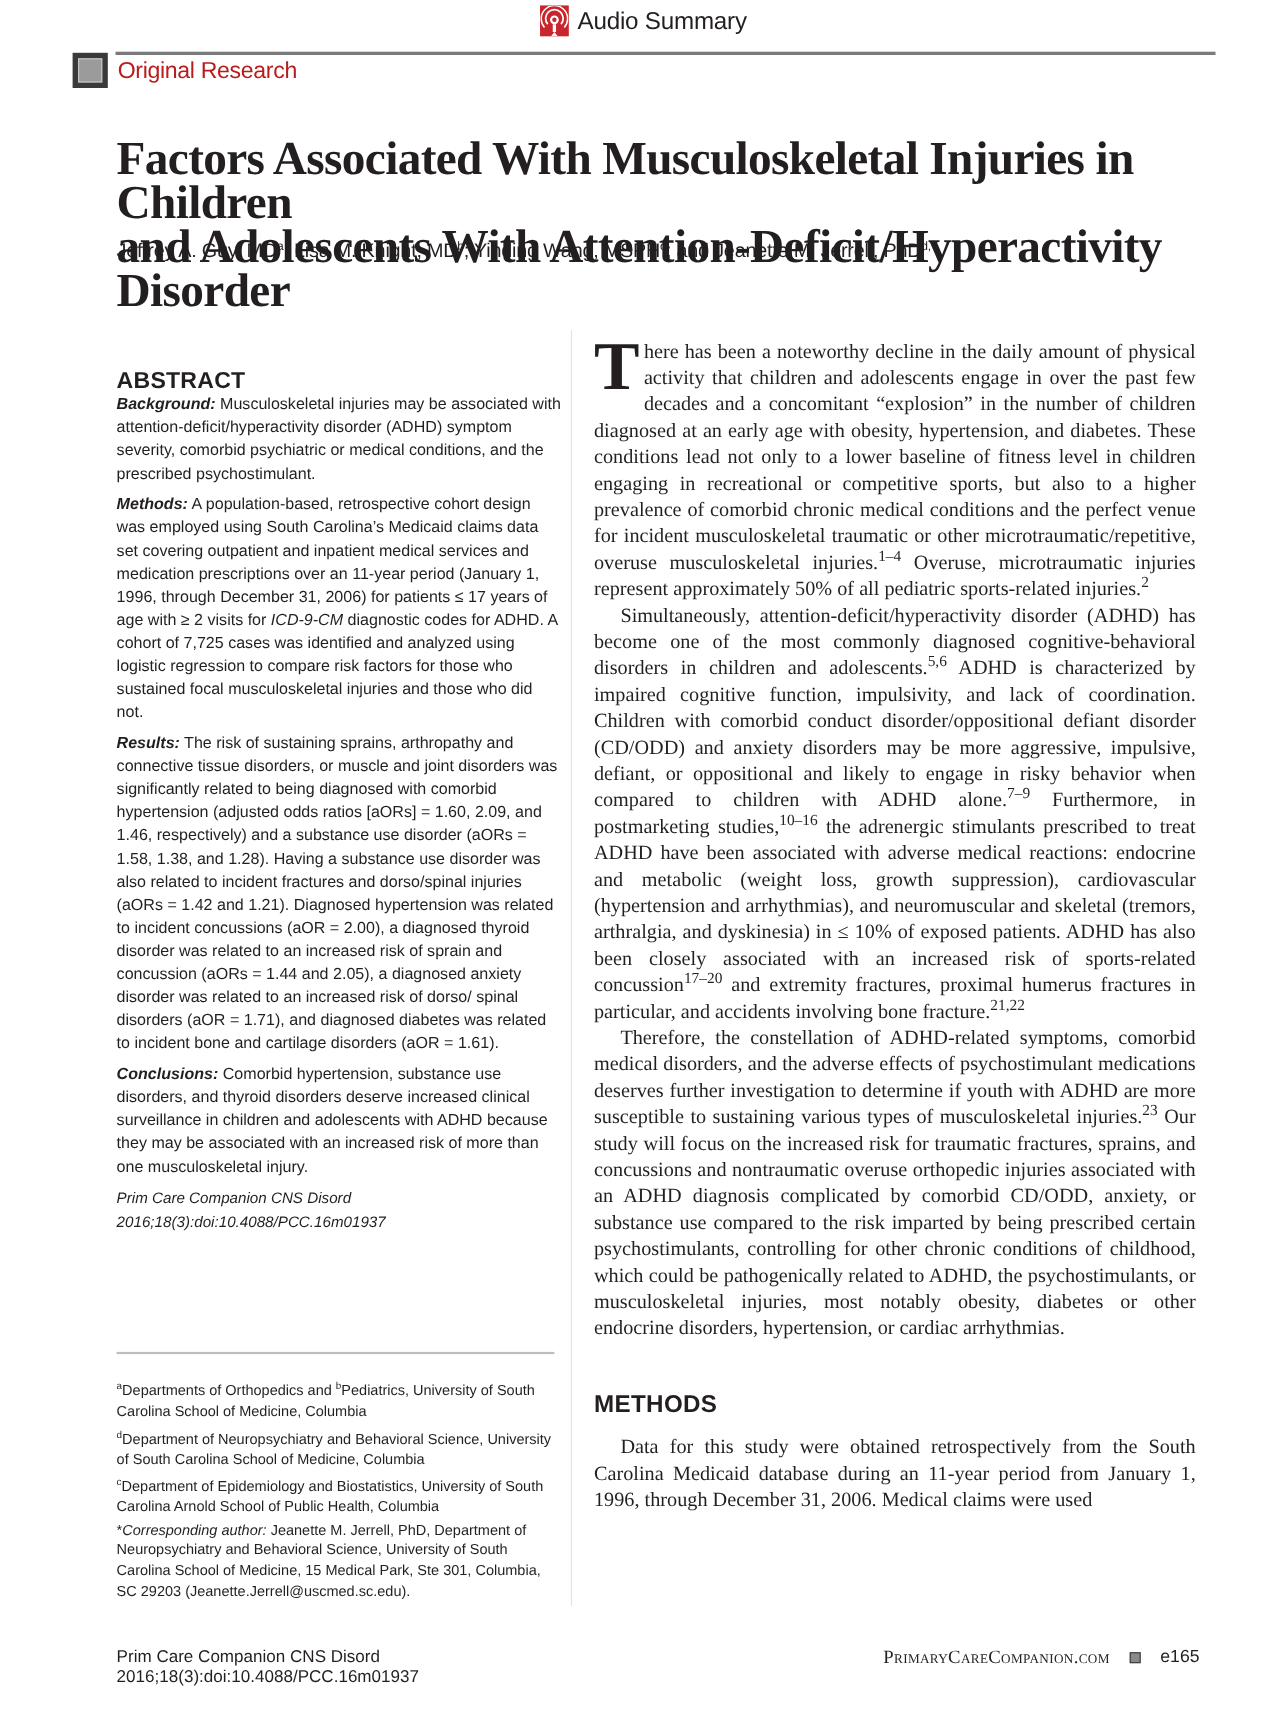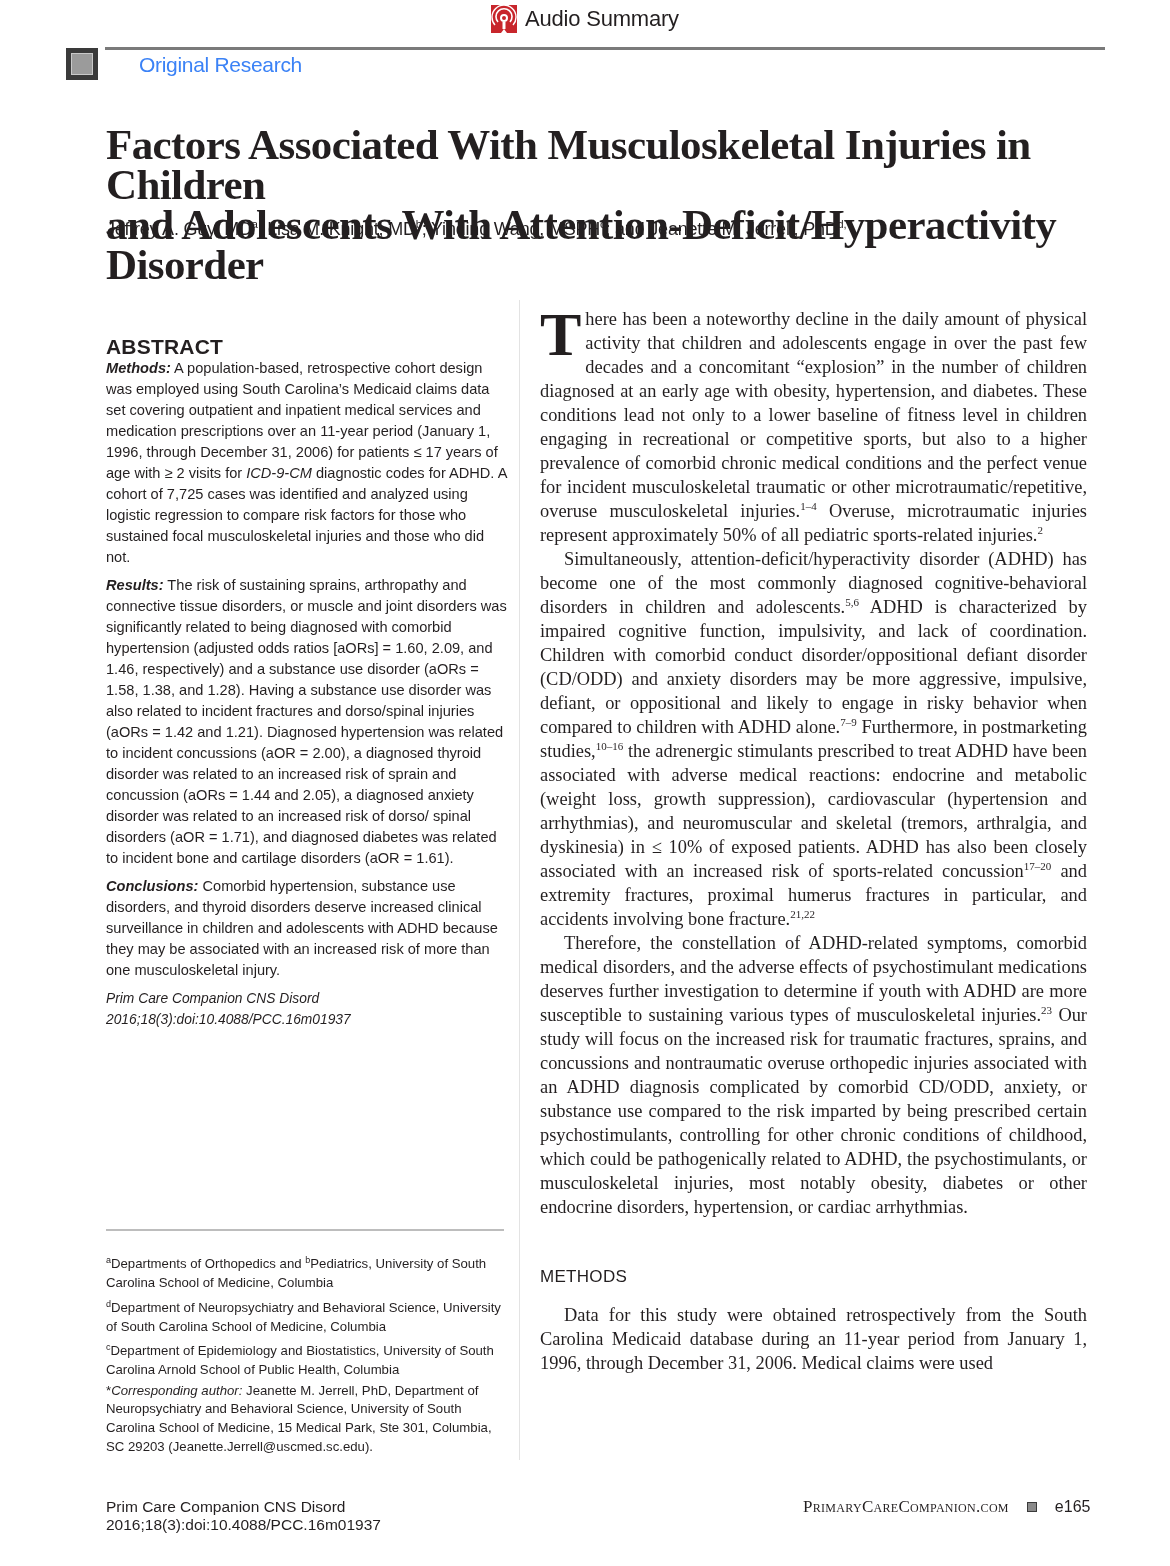--- a/index.html
+++ b/index.html
@@ -24,21 +24,21 @@
     position: absolute; left: 105px; top: 47px; width: 1000px; height: 3px; background: #7a7a7a;
   }
   .section-box {
     position: absolute; left: 66px; top: 48px; width: 32px; height: 32px; background: #3a3a3a;
   }
   .section-box::after {
     content: ""; position: absolute; left: 5px; top: 5px; width: 22px; height: 22px;
     background: #9b9b9b; border: 1px solid #c9c9c9; box-sizing: border-box;
   }
   .section-label {
-    position: absolute; left: 107px; top: 53px; font-size: 21px; color: #3b82f6; letter-spacing: -0.3px; margin-left: 32px;
+    position: absolute; left: 107px; top: 53px; font-size: 21px; color: #b91c1c; letter-spacing: -0.3px;
   }
 
   
   .title {
     position: absolute; left: 106px; top: 125px; width: 980px;
     font-family: "Liberation Serif", "DejaVu Serif", serif; font-weight: bold;
     font-size: 43px; line-height: 40px; color: #231f20; letter-spacing: -0.6px; margin: 0;
   }
   .authors {
     position: absolute; left: 106px; top: 218px; font-size: 18px; color: #231f20; letter-spacing: -0.2px;
@@ -73,24 +73,24 @@
   .right-col {
     position: absolute; left: 540px; top: 307px; width: 547px;
     font-family: "Liberation Serif", "DejaVu Serif", serif;
     font-size: 18.4px; line-height: 24px; color: #231f20; text-align: justify;
   }
   .body-p { margin: 0; text-indent: 24px; }
   .body-p.first { text-indent: 0; }
   .dropcap {
     float: left; font-size: 62px; line-height: 46px; margin: 4px 4px 0 0; font-weight: bold;
   }
-  .right-col sup { font-size: 11px; line-height: 0; }
+  .right-col sup { font-size: 14px; line-height: 0; }
   .methods-heading {
-    font-family: "Liberation Sans", "DejaVu Sans", sans-serif; font-weight: normal;
-    font-size: 17px; margin: 46px 0 14px 0; letter-spacing: 0.3px; text-indent: 0;
+    font-family: "Liberation Sans", "DejaVu Sans", sans-serif; font-weight: bold;
+    font-size: 22px; margin: 46px 0 14px 0; letter-spacing: 0.3px; text-indent: 0;
   }
 
   
   .footer-left {
     position: absolute; left: 106px; top: 1498px; font-size: 15.5px; line-height: 18px; color: #231f20;
   }
   .footer-right {
     position: absolute; left: 803px; top: 1497px; display: flex; align-items: center; gap: 18px;
     font-size: 16px; color: #231f20;
   }
@@ -126,20 +126,21 @@
   <span>Factors Associated With Musculoskeletal Injuries in Children</span><br>
   <span>and Adolescents With Attention-Deficit/Hyperactivity Disorder</span>
 </h1>
 
 <div class="authors">
   <span>Jeffrey A. Guy, MD</span><sup>a</sup><span>; </span><span>Lisa M. Knight, MD</span><sup>b</sup><span>; </span><span>Yinding Wang, MSPH</span><sup>c</sup><span>; and </span><span>Jeanette M. Jerrell, PhD</span><sup>d,*</sup>
 </div>
 
 <div class="left-col">
   <div class="abstract-heading">ABSTRACT</div>
+  <p class="abs-p"><b>Background:</b><span> Musculoskeletal injuries may be associated with attention-deficit/hyperactivity disorder (ADHD) symptom severity, comorbid psychiatric or medical conditions, and the prescribed psychostimulant.</span></p>
   <p class="abs-p"><b>Methods:</b><span> A population-based, retrospective cohort design was employed using South Carolina’s Medicaid claims data set covering outpatient and inpatient medical services and medication prescriptions over an 11-year period (January 1, 1996, through December 31, 2006) for patients ≤ 17 years of age with ≥ 2 visits for </span><i>ICD-9-CM</i><span> diagnostic codes for ADHD. A cohort of 7,725 cases was identified and analyzed using logistic regression to compare risk factors for those who sustained focal musculoskeletal injuries and those who did not.</span></p>
   <p class="abs-p"><b>Results:</b><span> The risk of sustaining sprains, arthropathy and connective tissue disorders, or muscle and joint disorders was significantly related to being diagnosed with comorbid hypertension (adjusted odds ratios [aORs] = 1.60, 2.09, and 1.46, respectively) and a substance use disorder (aORs = 1.58, 1.38, and 1.28). Having a substance use disorder was also related to incident fractures and dorso/spinal injuries (aORs = 1.42 and 1.21). Diagnosed hypertension was related to incident concussions (aOR = 2.00), a diagnosed thyroid disorder was related to an increased risk of sprain and concussion (aORs = 1.44 and 2.05), a diagnosed anxiety disorder was related to an increased risk of dorso/ spinal disorders (aOR = 1.71), and diagnosed diabetes was related to incident bone and cartilage disorders (aOR = 1.61).</span></p>
   <p class="abs-p"><b>Conclusions:</b><span> Comorbid hypertension, substance use disorders, and thyroid disorders deserve increased clinical surveillance in children and adolescents with ADHD because they may be associated with an increased risk of more than one musculoskeletal injury.</span></p>
   <div class="citation">
     <span>Prim Care Companion CNS Disord</span><br>
     <span>2016;18(3):doi:10.4088/PCC.16m01937</span>
   </div>
 </div>
 
 <div class="left-rule"></div>

